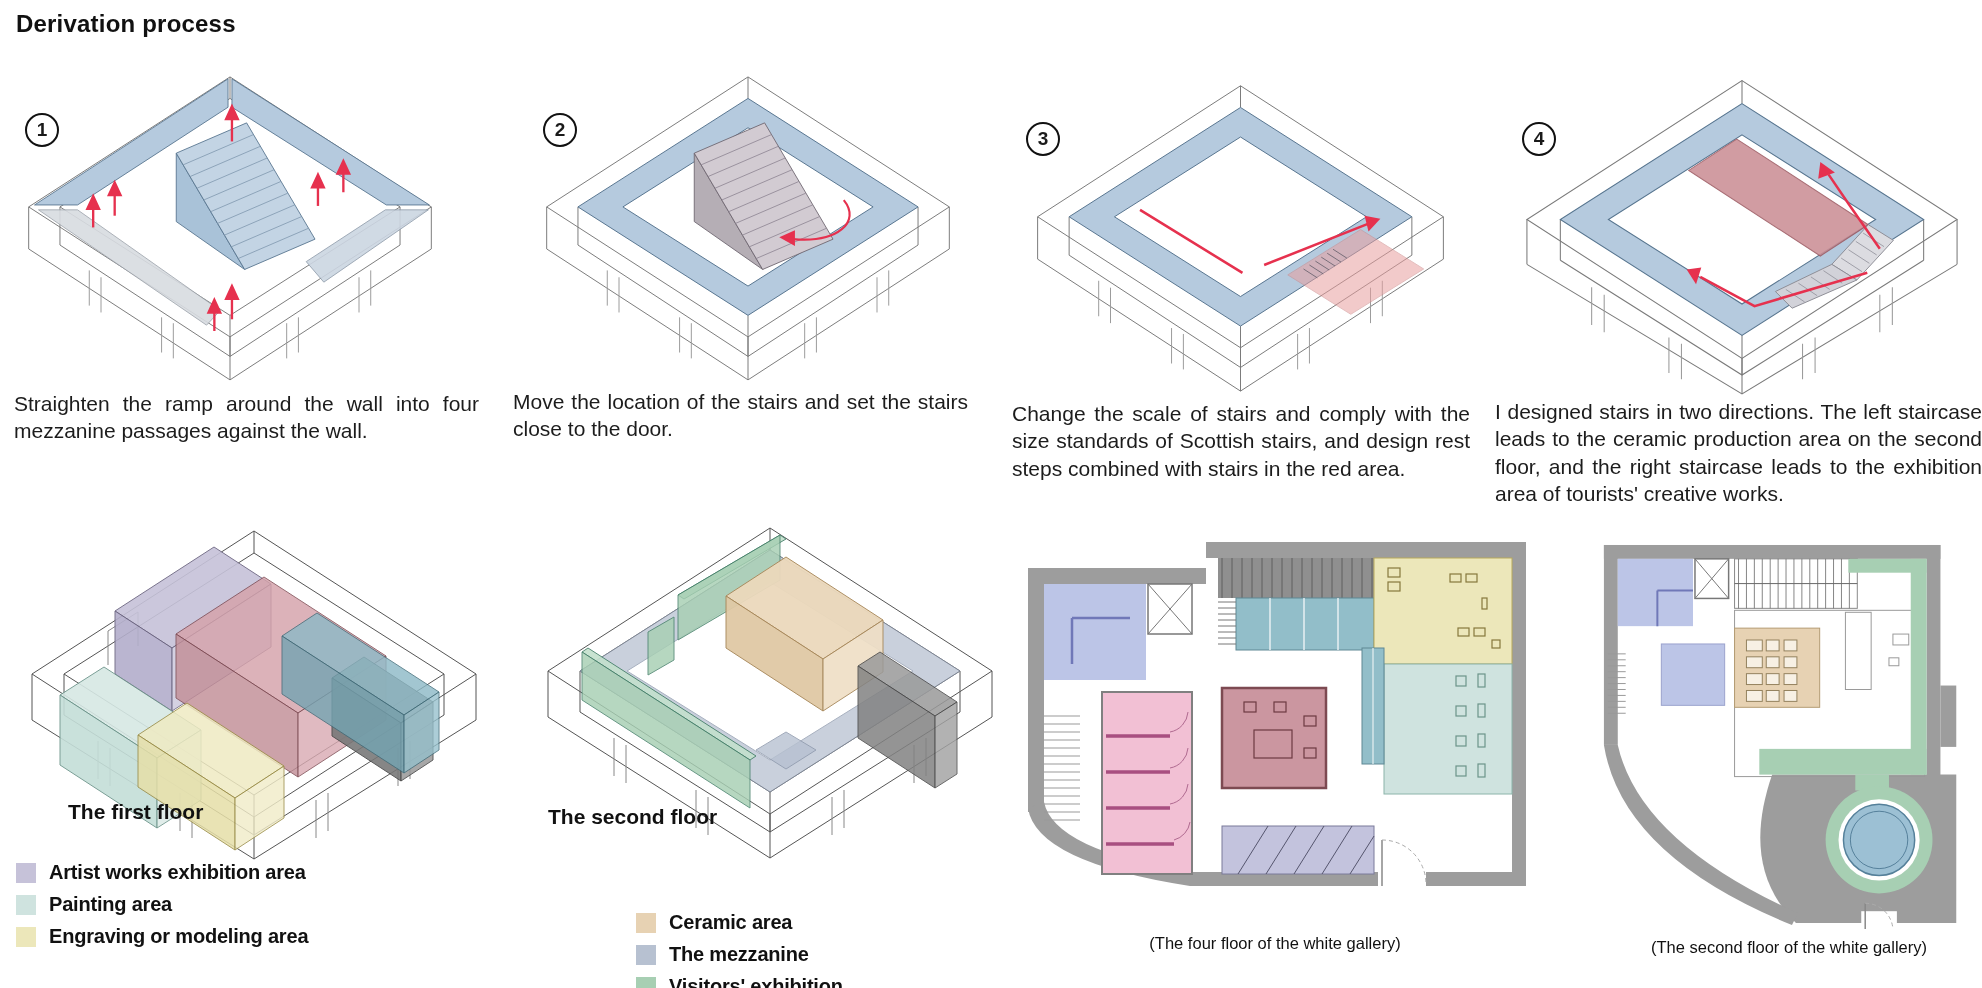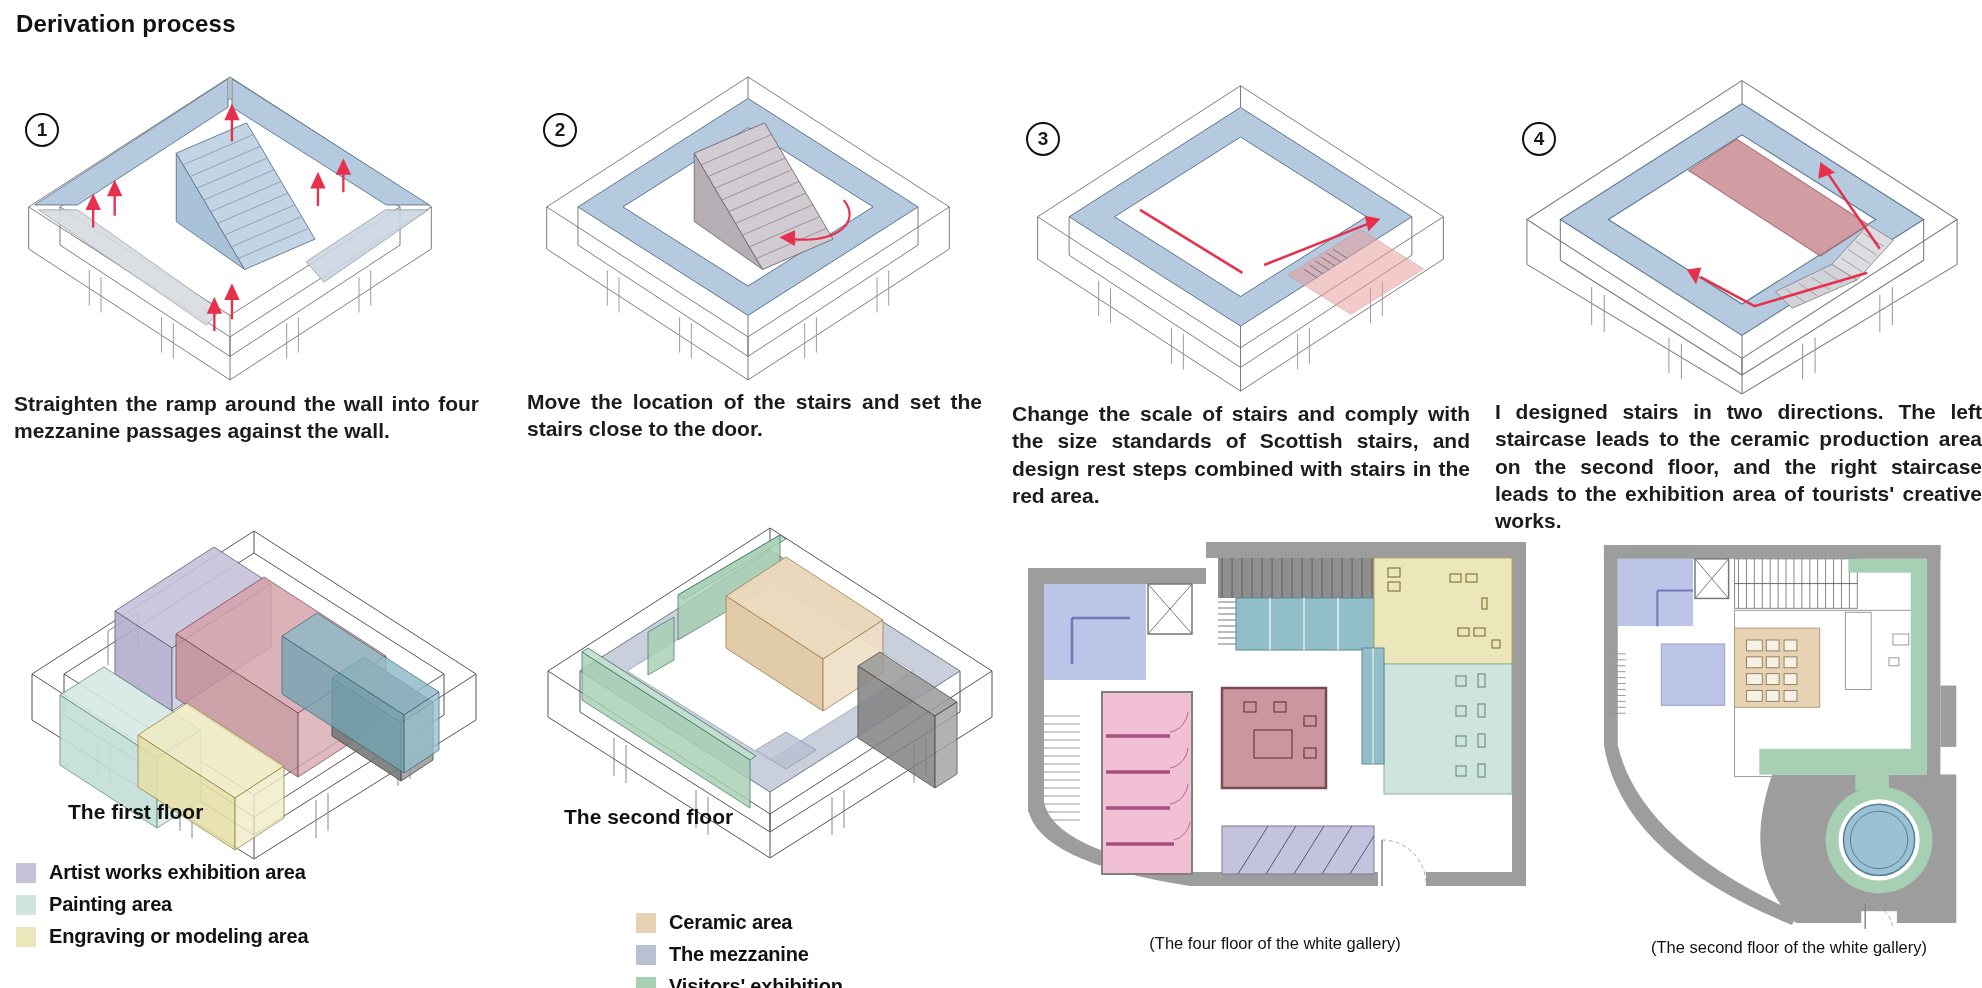--- a/index.html
+++ b/index.html
@@ -8,21 +8,21 @@
     font-family:"Liberation Sans","DejaVu Sans",sans-serif;color:#1a1a1a;padding-left:46px;
   }
   .abs{position:absolute;}
   #page-title{font-size:24px;font-weight:bold;letter-spacing:.2px;color:#111;}
   .step-badge{
     width:30px;height:30px;border:2.5px solid #111;border-radius:50%;
     display:flex;align-items:center;justify-content:center;
     font-size:19px;font-weight:bold;background:#fff;z-index:5;
   }
   .caption{
-    font-size:21px;line-height:1.3;text-align:justify;color:#1c1c1c;font-weight:bold;
+    font-size:21px;line-height:1.3;text-align:justify;color:#1c1c1c;
   }
   .floor-label{font-size:21px;font-weight:bold;font-weight:600;color:#111;}
   .plan-caption{font-size:16.5px;color:#111;text-align:center;}
   .legend-col{display:flex;flex-direction:column;gap:11px;font-weight:bold;}
   .legend-row{display:flex;align-items:center;gap:13px;height:21px;}
   .swatch{width:20px;height:20px;flex:0 0 20px;}
   .legend-label{font-size:20px;letter-spacing:-.2px;white-space:nowrap;color:#111;}
   svg{display:block;}
 </style>
 </head>
@@ -137,21 +137,21 @@
     </g>
     <g>
       <path d="M352,175 L322,132 L303,104" fill="none" stroke="#e6314e" stroke-width="2.4"></path>
       <polygon points="295,92 293,108 309,102" fill="#e6314e"></polygon>
       <path d="M340,198 L232,230 L180,202" fill="none" stroke="#e6314e" stroke-width="2.4"></path>
       <polygon points="167,195 181,193 176,209" fill="#e6314e"></polygon>
     </g>
   </svg>
 
   <div class="caption abs" style="left:14px;top:390px;width:465px;">Straighten the ramp around the wall into four mezzanine passages against the wall.</div>
-  <div class="caption abs" style="left:527px;top:388px;width:455px;">Move the location of the stairs and set the stairs close to the door.</div>
+  <div class="caption abs" style="left:513px;top:388px;width:455px;">Move the location of the stairs and set the stairs close to the door.</div>
   <div class="caption abs" style="left:1012px;top:400px;width:458px;">Change the scale of stairs and comply with the size standards of Scottish stairs, and design rest steps combined with stairs in the red area.</div>
   <div class="caption abs" style="left:1495px;top:398px;width:487px;">I designed stairs in two directions. The left staircase leads to the ceramic production area on the second floor, and the right staircase leads to the exhibition area of tourists' creative works.</div>
 
   <svg class="abs" style="left:12px;top:515px;" width="485" height="345" viewBox="0 0 485 345">
     <g stroke="#555" stroke-width="1" fill="none">
       <path d="M242,16 L464,159 L242,302 L20,159 Z"></path>
       <path d="M242,38 L432,159 L242,280 L52,159 Z"></path>
       <path d="M20,159 V205 M464,159 V205 M242,302 V344 M242,16 V38"></path>
       <path d="M20,205 L242,344 L464,205"></path>
       <path d="M52,159 V200 M432,159 V200 M242,280 V320 M52,200 L242,320 L432,200"></path>
@@ -215,21 +215,21 @@
       <polygon points="198,84 295,147 295,199 198,136" fill="#e0c9a5" opacity="0.95"></polygon>
       <polygon points="295,147 355,108 355,160 295,199" fill="#efdfc6" opacity="0.92"></polygon>
     </g>
     <g stroke="#4a4a4a" stroke-width="1">
       <polygon points="352,140 429,190 407,204 330,154" fill="#9a9a9a" opacity="0.85"></polygon>
       <polygon points="330,154 407,204 407,276 330,226" fill="#828282" opacity="0.85"></polygon>
       <polygon points="407,204 429,190 429,262 407,276" fill="#a2a2a2" opacity="0.82"></polygon>
     </g>
     <polygon points="228,238 258,220 288,238 258,257" fill="#b7c1d1" opacity="0.8" stroke="#8b96aa" stroke-width="1"></polygon>
   </svg>
-  <div class="floor-label abs" style="left:548px;top:805px;margin-left:16px;">The second floor</div>
+  <div class="floor-label abs" style="left:548px;top:805px;">The second floor</div>
 
   <svg class="abs" style="left:1022px;top:540px;" width="572" height="392" viewBox="0 0 572 392">
     <g fill="#9d9d9d">
       <rect x="6" y="28" width="178" height="16"></rect>
       <rect x="184" y="2" width="320" height="16"></rect>
       <rect x="490" y="2" width="14" height="344"></rect>
       <rect x="168" y="332" width="188" height="14"></rect>
       <rect x="404" y="332" width="100" height="14"></rect>
       <rect x="6" y="28" width="16" height="244"></rect>
       <path d="M6,268 Q14,322 168,346 L168,332 Q32,310 22,262 Z"></path>

